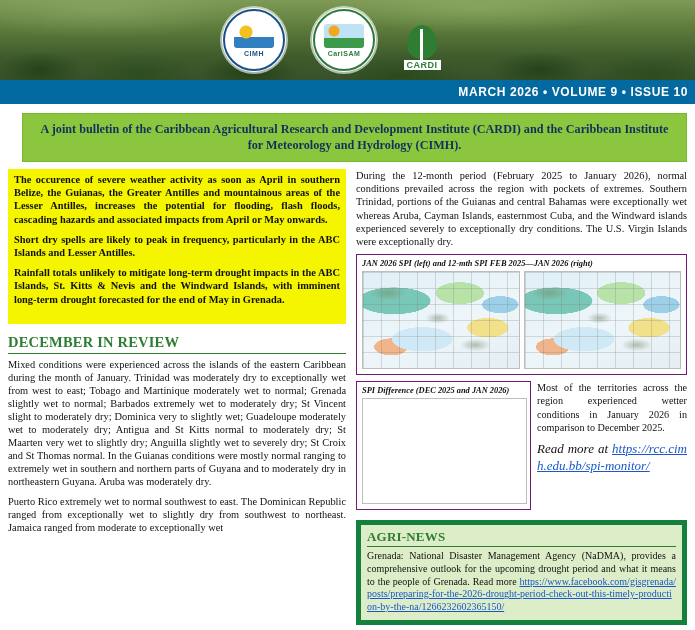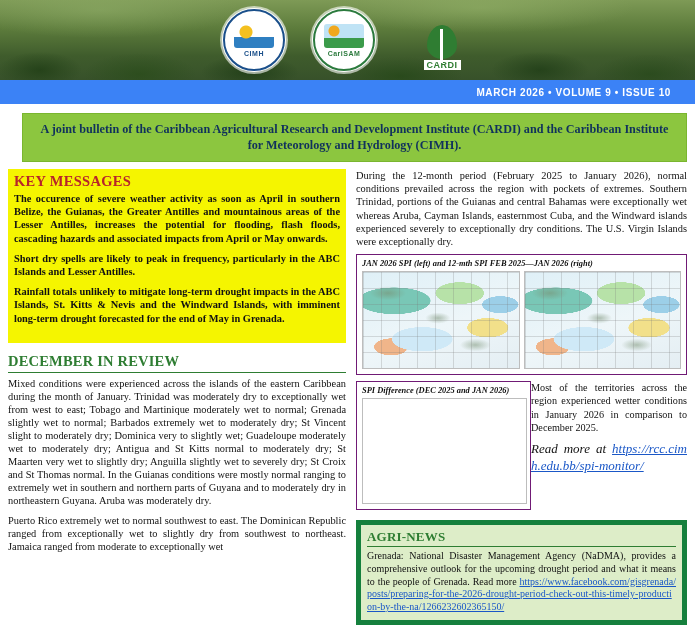--- a/index.html
+++ b/index.html
@@ -52,21 +52,21 @@
     border-radius: 50%;
     background: #ffffff;
     box-shadow: 0 0 0 2px rgba(255,255,255,.6);
     display: flex;
     align-items: center;
     justify-content: center;
   }
   .logo-cimh { left: 222px; }
   .logo-carisam { left: 312px; }
   .logo-cardi {
-    left: 410px;
+    left: 390px;
     background: transparent;
     box-shadow: none;
     border-radius: 0;
   }
   .logo-inner {
     width: 58px; height: 58px;
     border-radius: 50%;
     border: 2px solid #1a4f8a;
     display: flex; flex-direction: column;
     align-items: center; justify-content: center;
@@ -119,29 +119,29 @@
     background: #fff;
     padding: 0 3px;
     margin-top: 1px;
     letter-spacing: .5px;
   }
 
   
   .issue-bar {
     width: 695px;
     height: 24px;
-    background: #3b82f6;
+    background: #0369a1;
     color: #ffffff;
     display: flex;
     align-items: center;
     justify-content: flex-end;
-    padding-right: 24px;
+    padding-right: 7px;
     box-sizing: border-box;
     font-family: "Liberation Sans", sans-serif;
-    font-size: 10px;
+    font-size: 12px;
     font-weight: bold;
     letter-spacing: .6px;
   }
 
   
   .joint-band {
     margin: 9px 8px 0 22px;
     background: #8cc63f;
     border: 1px solid #7ab62f;
     padding: 7px 14px;
@@ -266,21 +266,21 @@
     background-size: 18px 16px;
   }
   .map-wide {
     width: 100%;
     height: 104px;
     border: 1px solid #bdbdbd;
     position: relative;
     overflow: hidden;
   }
 
-  .spi-row { display: flex; }
+  .spi-row { display: flex; gap: 6px; }
   .spi-fig { width: 175px; }
   .spi-text {
     flex: 1;
     font-size: 10.2px;
     line-height: 1.3;
     text-align: justify;
     color: #111;
   }
   .readmore {
     font-size: 13px;
@@ -351,21 +351,20 @@
     <span>MARCH 2026 • VOLUME 9 • ISSUE 10</span>
   </div>
 
   <div class="joint-band">A joint bulletin of the Caribbean Agricultural Research and Development Institute (CARDI) and the Caribbean Institute for Meteorology and Hydrology (CIMH).</div>
 
   <div class="body-cols">
 
     <div class="col-left">
 
       <div class="key-box">
-        <div class="key-title">KEY MESSAGES</div>
         <p class="key-p">The occurence of severe weather activity as soon as April in southern Belize, the Guianas, the Greater Antilles and mountainous areas of the Lesser Antilles, increases the potential for flooding, flash floods, cascading hazards and associated impacts from April or May onwards.</p>
         <p class="key-p">Short dry spells are likely to peak in frequency, particularly in the ABC Islands and Lesser Antilles.</p>
         <p class="key-p">Rainfall totals unlikely to mitigate long-term drought impacts in the ABC Islands, St. Kitts &amp; Nevis and the Windward Islands, with imminent long-term drought forecasted for the end of May in Grenada.</p>
       </div>
 
       <div class="sec-title">DECEMBER IN REVIEW</div>
       <div class="sec-underline"></div>
       <p class="body-p">Mixed conditions were experienced across the islands of the eastern Caribbean during the month of January. Trinidad was moderately dry to exceptionally wet from west to east; Tobago and Martinique moderately wet to normal; Grenada slightly wet to normal; Barbados extremely wet to moderately dry; St Vincent slight to moderately dry; Dominica very to slightly wet; Guadeloupe moderately wet to moderately dry; Antigua and St Kitts normal to moderately dry; St Maarten very wet to slightly dry; Anguilla slightly wet to severely dry; St Croix and St Thomas normal. In the Guianas conditions were mostly normal ranging to extremely wet in southern and northern parts of Guyana and to moderately dry in northeastern Guyana. Aruba was moderately dry.</p>
       <p class="body-p">Puerto Rico extremely wet to normal southwest to east. The Dominican Republic ranged from exceptionally wet to slightly dry from southwest to northeast. Jamaica ranged from moderate to exceptionally wet</p>
     </div>

